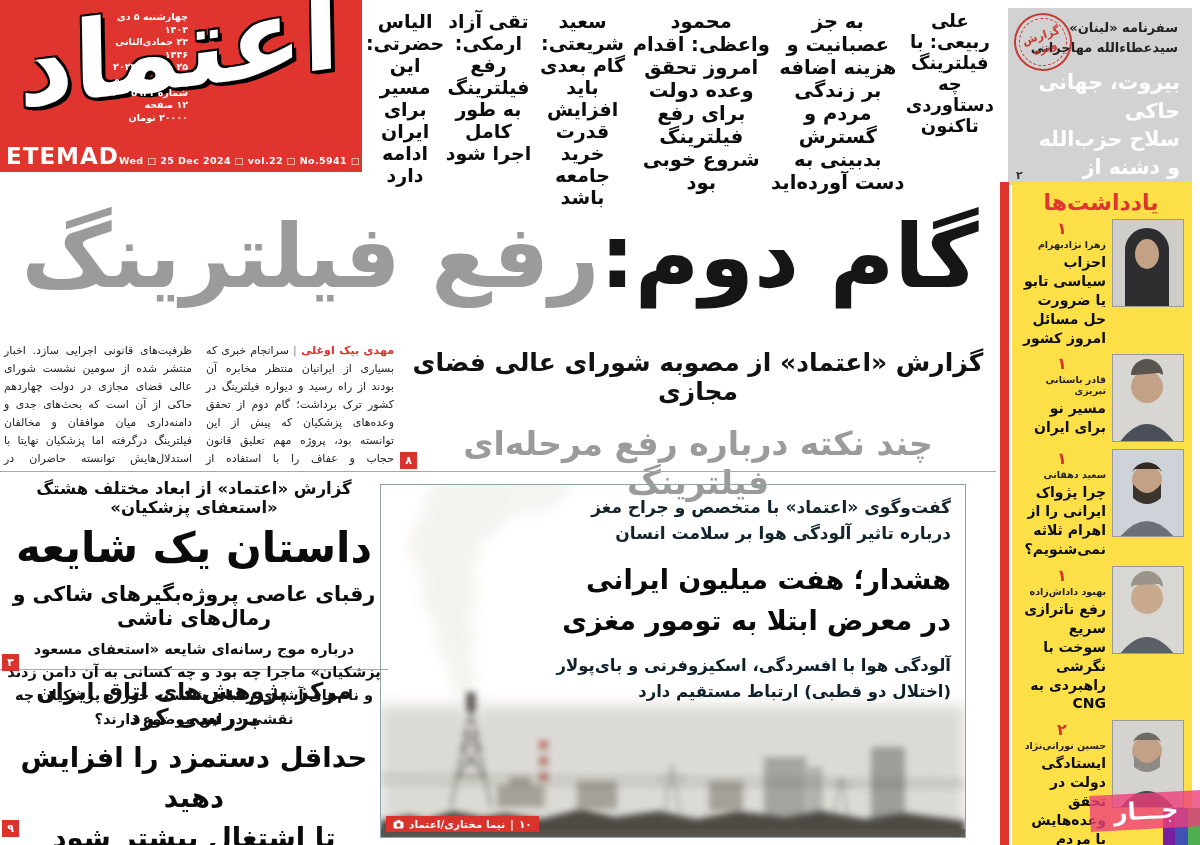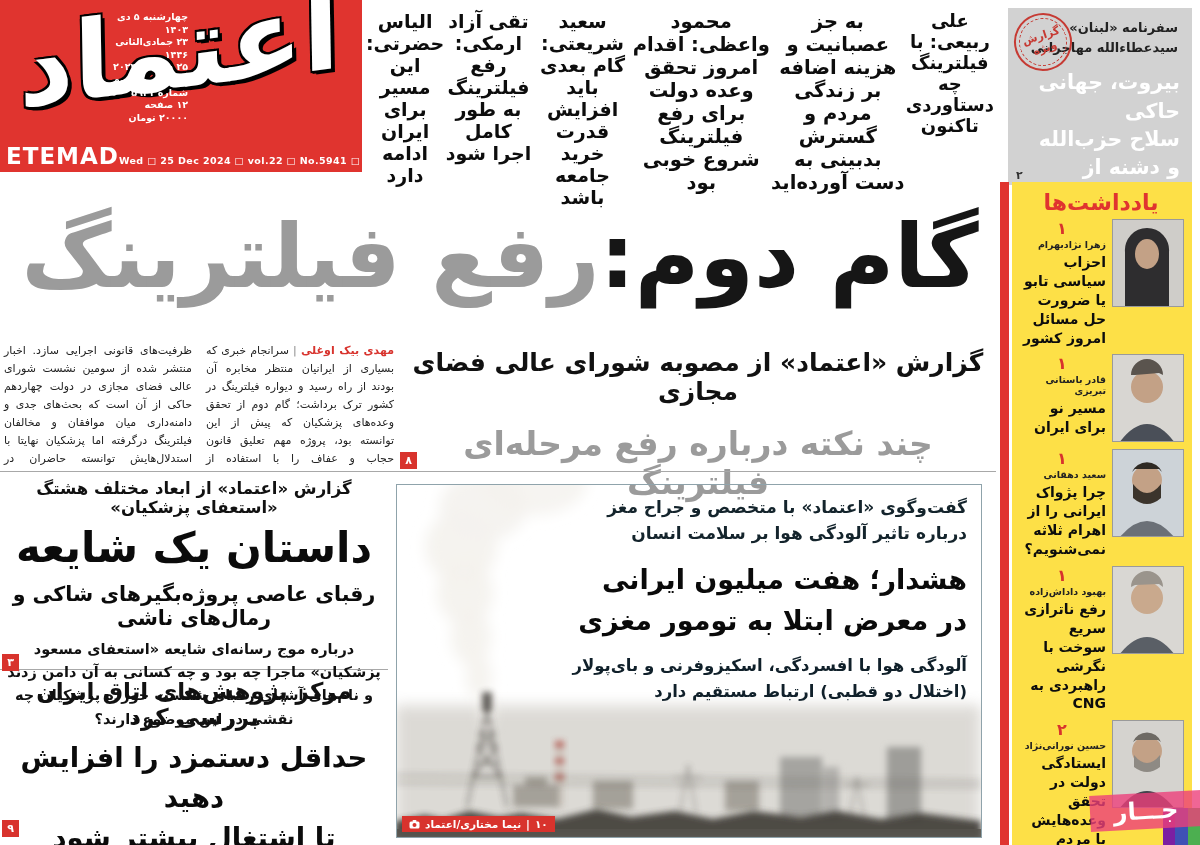--- a/index.html
+++ b/index.html
@@ -59,21 +59,21 @@
   .wage { position:absolute; left:0; top:678px; width:388px; text-align:center; }
   .wg-kicker { font-size:23px; font-weight:bold; color:#111; }
   .wg-head { font-size:27.5px; font-weight:bold; color:#0b0b0b; line-height:1.45; margin-top:8px; }
   .wg-body { font-size:15px; font-weight:bold; color:#111; line-height:1.6; margin-top:8px; }
   
   .pmark { position:absolute; width:17px; height:17px; background:#d8332d; color:#fff; font-size:11px; font-weight:bold; display:flex; align-items:center; justify-content:center; }
   .pm-8 { left:400px; top:452px; }
   .pm-3 { left:2px; top:654px; }
   .pm-9 { left:2px; top:820px; }
   
-  .photo { position:absolute; left:396px; top:484px; width:586px; height:354px; border:1px solid #8fa3ab;
+  .photo { position:absolute; left:380px; top:484px; width:586px; height:354px; border:1px solid #8fa3ab;
     background:linear-gradient(205deg,#aencee 0%, #aed0e8 0%, #c6d4da 38%, #c9c6bd 70%, #b7b4ac 100%); overflow:hidden; }
   .photo svg.scene { position:absolute; inset:0; }
   .ph-text { position:absolute; top:10px; right:14px; text-align:right; z-index:3; }
   .ph-kicker { font-size:17px; font-weight:bold; color:#14242c; line-height:1.5; }
   .ph-head { font-size:27px; font-weight:bold; color:#0a0a0a; line-height:1.5; margin-top:14px; }
   .ph-sub { font-size:16.5px; font-weight:bold; color:#10202a; line-height:1.55; margin-top:12px; }
   .caption { position:absolute; left:5px; bottom:5px; background:#d8332d; color:#fff; font-size:10.5px; font-weight:bold; display:flex; align-items:center; gap:5px; padding:2px 7px; z-index:4; direction:rtl; }
   .cam { display:inline-flex; }
   
   .red-bar { position:absolute; left:1000px; top:182px; width:9px; height:663px; background:#e0342f; }

